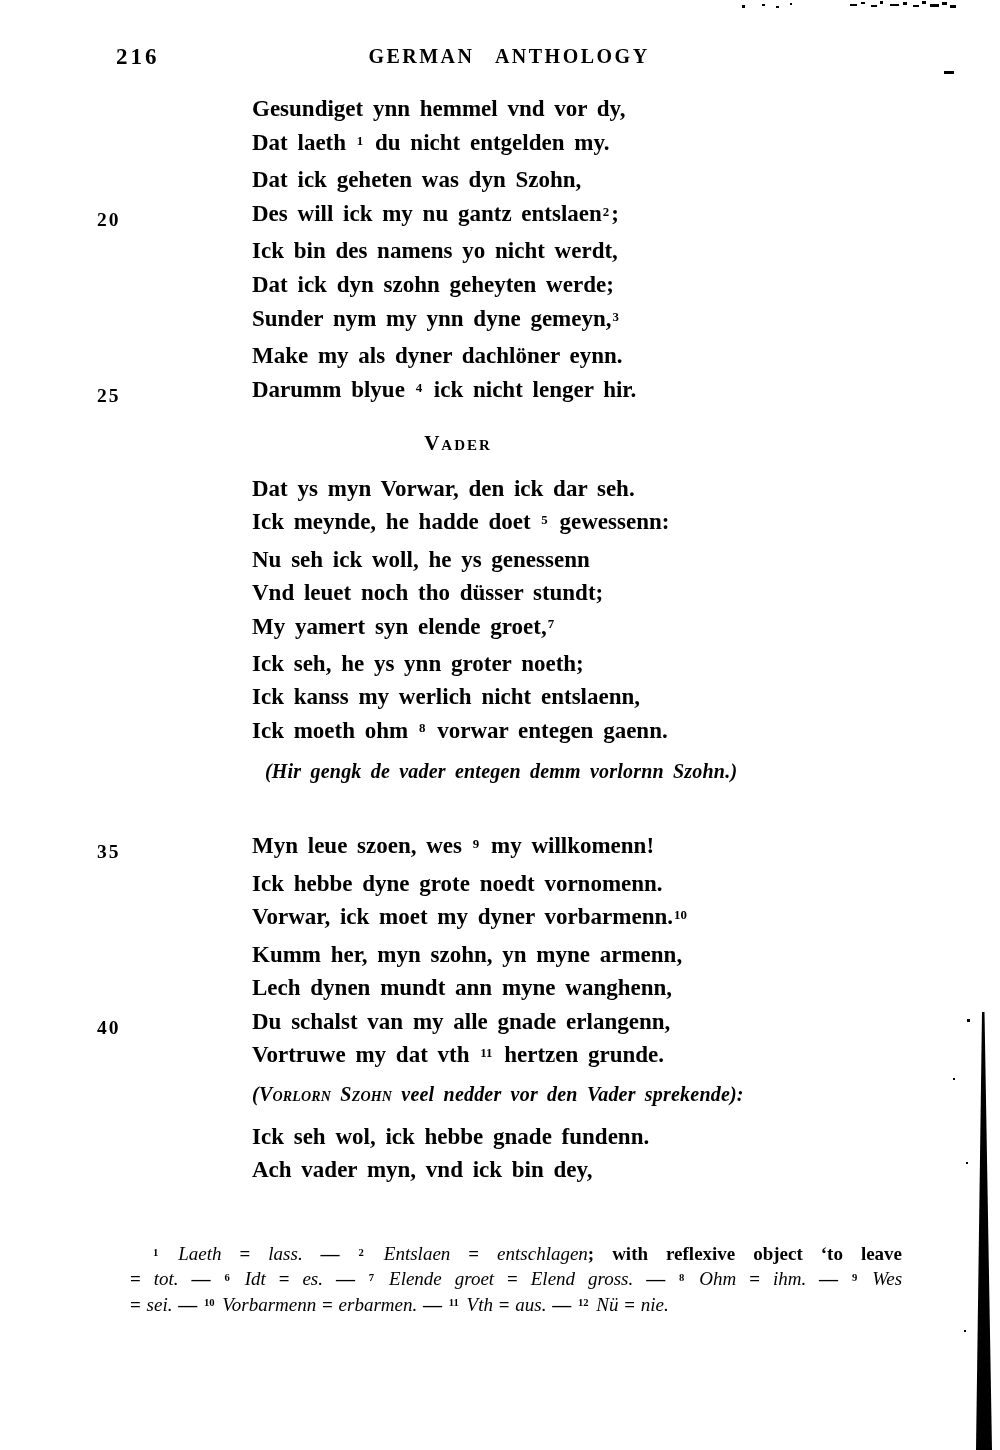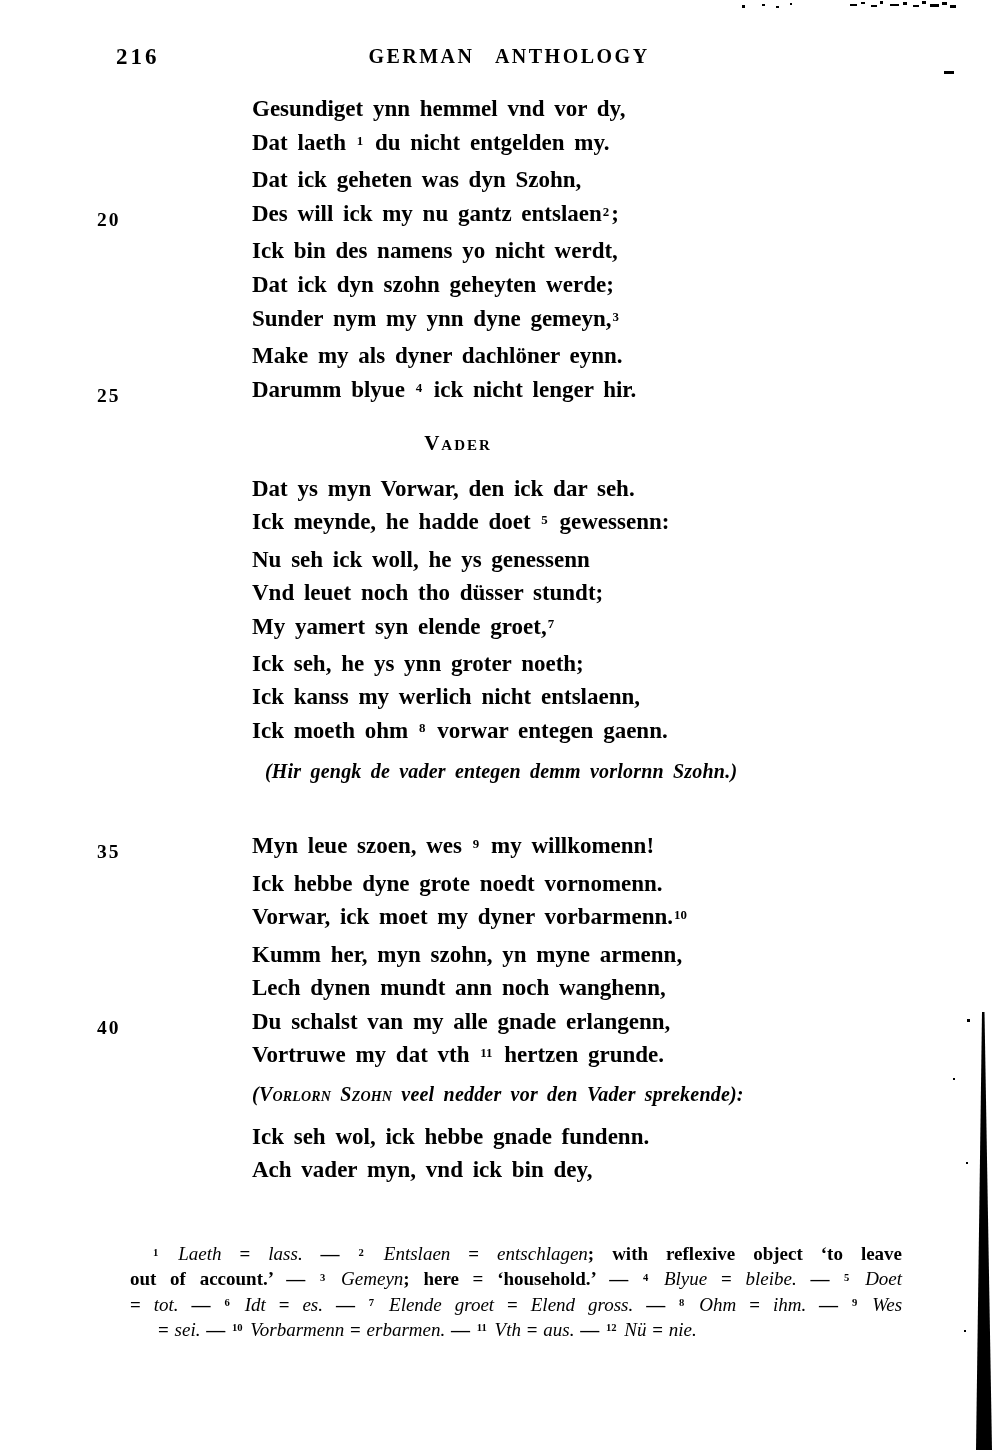--- a/index.html
+++ b/index.html
@@ -50,21 +50,21 @@
   #stage1{left:265px;top:754px;margin-top:6px;}
   #stage2{left:252px;top:1083px;}
   .sc{font-variant:small-caps;}
   
   .footnotes{
     left:130px;top:1243px;width:772px;
     font-size:19px;font-weight:bold;line-height:22.3px;word-spacing:1px;
   }
   .fnline{text-align:justify;text-align-last:justify;}
   .fnline.first{padding-left:22px;}
-  .fnline.last{text-align-last:left;margin-left:28px;}
+  .fnline.last{text-align-last:left;}
   .fnline em{font-weight:normal;}
   
   #artifacts{left:0;top:0;width:1000px;height:1450px;pointer-events:none;}
 </style>
 </head>
 <body>
 
 <div class="abs pageno">216</div>
 <div class="abs running-title">GERMAN ANTHOLOGY</div>
 
@@ -93,35 +93,34 @@
     <div class="line"><span class="vt">Ick moeth ohm <sup>8</sup> vorwar entegen gaenn.</span></div>
   </div>
 
 <div id="stage1" class="abs stage"><em>(Hir gengk de vader entegen demm vorlornn Szohn.)</em></div>
 
 <div id="stanza3" class="abs stanza">
     <div class="line"><span class="lineno">35</span><span class="vt">Myn leue szoen, wes <sup>9</sup> my willkomenn!</span></div>
     <div class="line"><span class="vt">Ick hebbe dyne grote noedt vornomenn.</span></div>
     <div class="line"><span class="vt">Vorwar, ick moet my dyner vorbarmenn.<sup>10</sup></span></div>
     <div class="line"><span class="vt">Kumm her, myn szohn, yn myne armenn,</span></div>
-    <div class="line"><span class="vt">Lech dynen mundt ann noch wanghenn,</span></div>
+    <div class="line"><span class="vt">Lech dynen mundt ann myne wanghenn,</span></div>
     <div class="line"><span class="lineno">40</span><span class="vt">Du schalst van my alle gnade erlangenn,</span></div>
     <div class="line"><span class="vt">Vortruwe my dat vth <sup>11</sup> hertzen grunde.</span></div>
   </div>
 
 <div id="stage2" class="abs stage"><em>(<span class="sc">Vorlorn Szohn</span> veel nedder vor den Vader sprekende):</em></div>
 
 <div id="stanza4" class="abs stanza">
     <div class="line"><span class="vt">Ick seh wol, ick hebbe gnade fundenn.</span></div>
     <div class="line"><span class="vt">Ach vader myn, vnd ick bin dey,</span></div>
   </div>
 
 <div class="abs footnotes">
     <div class="fnline first"><sup>1</sup> <em>Laeth</em> = <em>lass.</em> — <sup>2</sup> <em>Entslaen</em> = <em>entschlagen</em>; with reflexive object ‘to leave</div>
-    <div class="fnline">out of account.’ — <sup>3</sup> <em>Gemeyn</em>; here = ‘household.’ — <sup>4</sup> <em>Blyue</em> = <em>bleibe.</em> — <sup>5</sup> <em>Doet</em></div>
     <div class="fnline">= <em>tot.</em> — <sup>6</sup> <em>Idt</em> = <em>es.</em> — <sup>7</sup> <em>Elende groet</em> = <em>Elend gross.</em> — <sup>8</sup> <em>Ohm</em> = <em>ihm.</em> — <sup>9</sup> <em>Wes</em></div>
     <div class="fnline last">= <em>sei.</em> — <sup>10</sup> <em>Vorbarmenn</em> = <em>erbarmen.</em> — <sup>11</sup> <em>Vth</em> = <em>aus.</em> — <sup>12</sup> <em>Nü</em> = <em>nie.</em></div>
   </div>
 
 <svg id="artifacts" class="abs" width="1000" height="1450" viewBox="0 0 1000 1450" xmlns="http://www.w3.org/2000/svg">
 
   <g fill="#000">
     <rect x="742" y="5" width="3" height="3"></rect>
     <rect x="762" y="4" width="3" height="2"></rect>
     <rect x="776" y="6" width="3" height="2"></rect>

